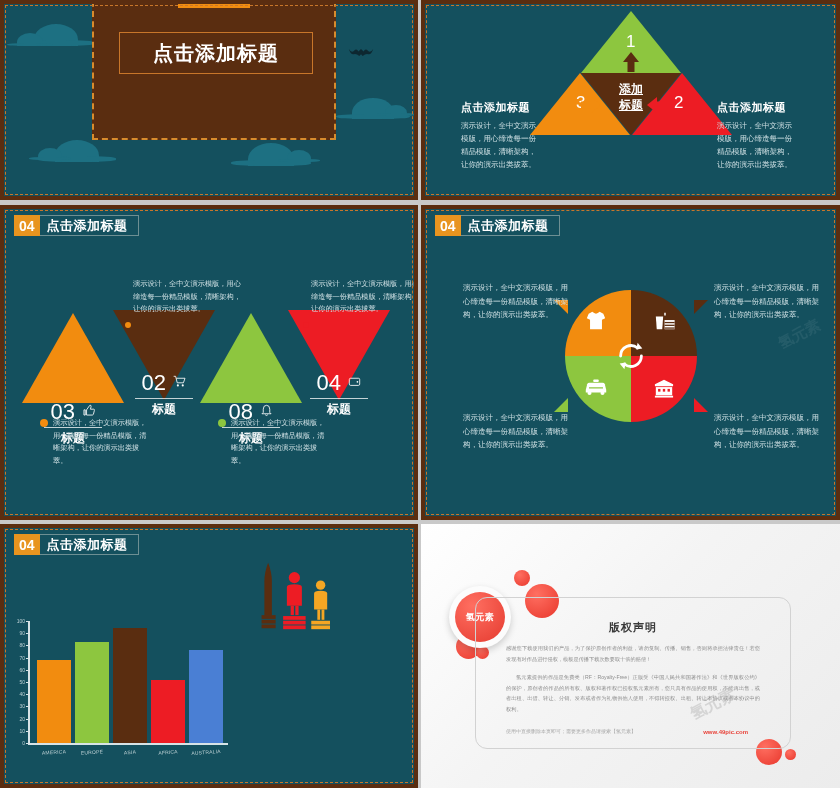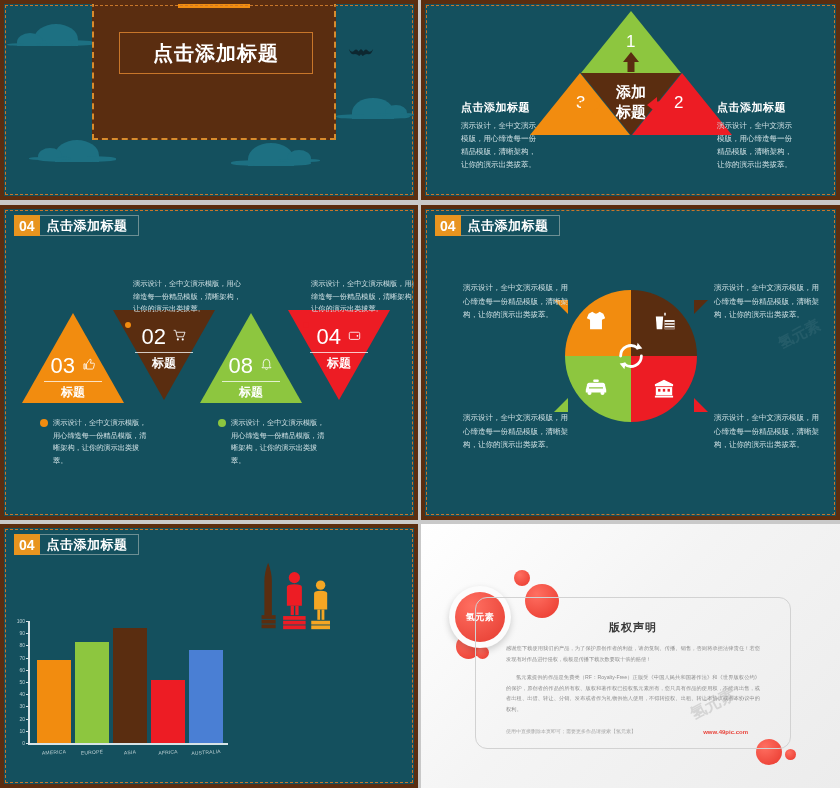--- a/index.html
+++ b/index.html
@@ -60,21 +60,21 @@
   .tri-up { border-left:50px solid transparent; border-right:50px solid transparent; }
   .tri-dn { border-left:50px solid transparent; border-right:50px solid transparent; }
   .tri-label { position:absolute; color:#fff; font-size:17px; font-weight:500; }
   .side-head { color:#fff; font-size:11px; font-weight:bold; letter-spacing:.5px; }
   .side-body { color:#cfe0e4; font-size:7.5px; line-height:1.75; margin-top:4px; }
 
   
   #s3 { left: 0; top: 205px; width: 418px; height: 315px; }
   .t3 { position:absolute; }
   .t3 .shape { position:absolute; width:0; height:0; }
-  .t3 .content { position:absolute; text-align:center; width:100%; }
+  .t3 .content { position:absolute; text-align:center; width:100%;margin-top:46px; }
   .t3 .num { font-size:22px; color:#fff; display:inline-block; vertical-align:middle; }
   .t3 .ic { display:inline-block; vertical-align:middle; margin-left:3px; }
   .t3 .rule { height:1px; background:rgba(255,255,255,.75); margin:2px auto 2px; width:58px; }
   .t3 .sub { font-size:12px; color:#fff; font-weight:bold; }
   .blk { position:absolute; width:112px; }
   .blk .bullet { position:absolute; left:0; top:2px; width:8px; height:8px; border-radius:50%; }
   .blk p { color:#cfe0e4; font-size:7.2px; line-height:1.75; }
   .blk.with-bullet p { padding-left:13px; }
 
   
@@ -151,21 +151,21 @@
         <span>点击添加标题</span>
       </div>
     </div>
     <div class="frame-edge"></div>
     <div class="inner-border"></div>
   </div>
 
   <div class="slide" id="s2">
 
     <div class="tri tri-dn" style="left:160px;top:73px;border-top:62px solid #5a2d10;"></div>
-    <div class="tri-label" style="left:180px;top:82px;font-size:15px;font-weight:bold;text-align:center;width:60px;line-height:1.3;">
+    <div class="tri-label" style="left:180px;top:82px;font-size:12px;font-weight:bold;text-align:center;width:60px;line-height:1.3;text-decoration:underline;">
       <span>添加</span><br><span>标题</span>
     </div>
 
     <div class="tri tri-up" style="left:160px;top:11px;border-bottom:62px solid #8dc63f;"></div>
     <div class="tri-label" style="left:205px;top:32px;">1</div>
     <svg style="position:absolute;left:201px;top:50px;width:18px;height:22px;" viewBox="0 0 18 22">
       <path d="M9 2 L17 12 L12.5 12 L12.5 22 L5.5 22 L5.5 12 L1 12 Z" fill="#5a2d10"></path>
     </svg>
 
     <div class="tri tri-up" style="left:109px;top:73px;border-bottom:62px solid #f28c0f;"></div>

